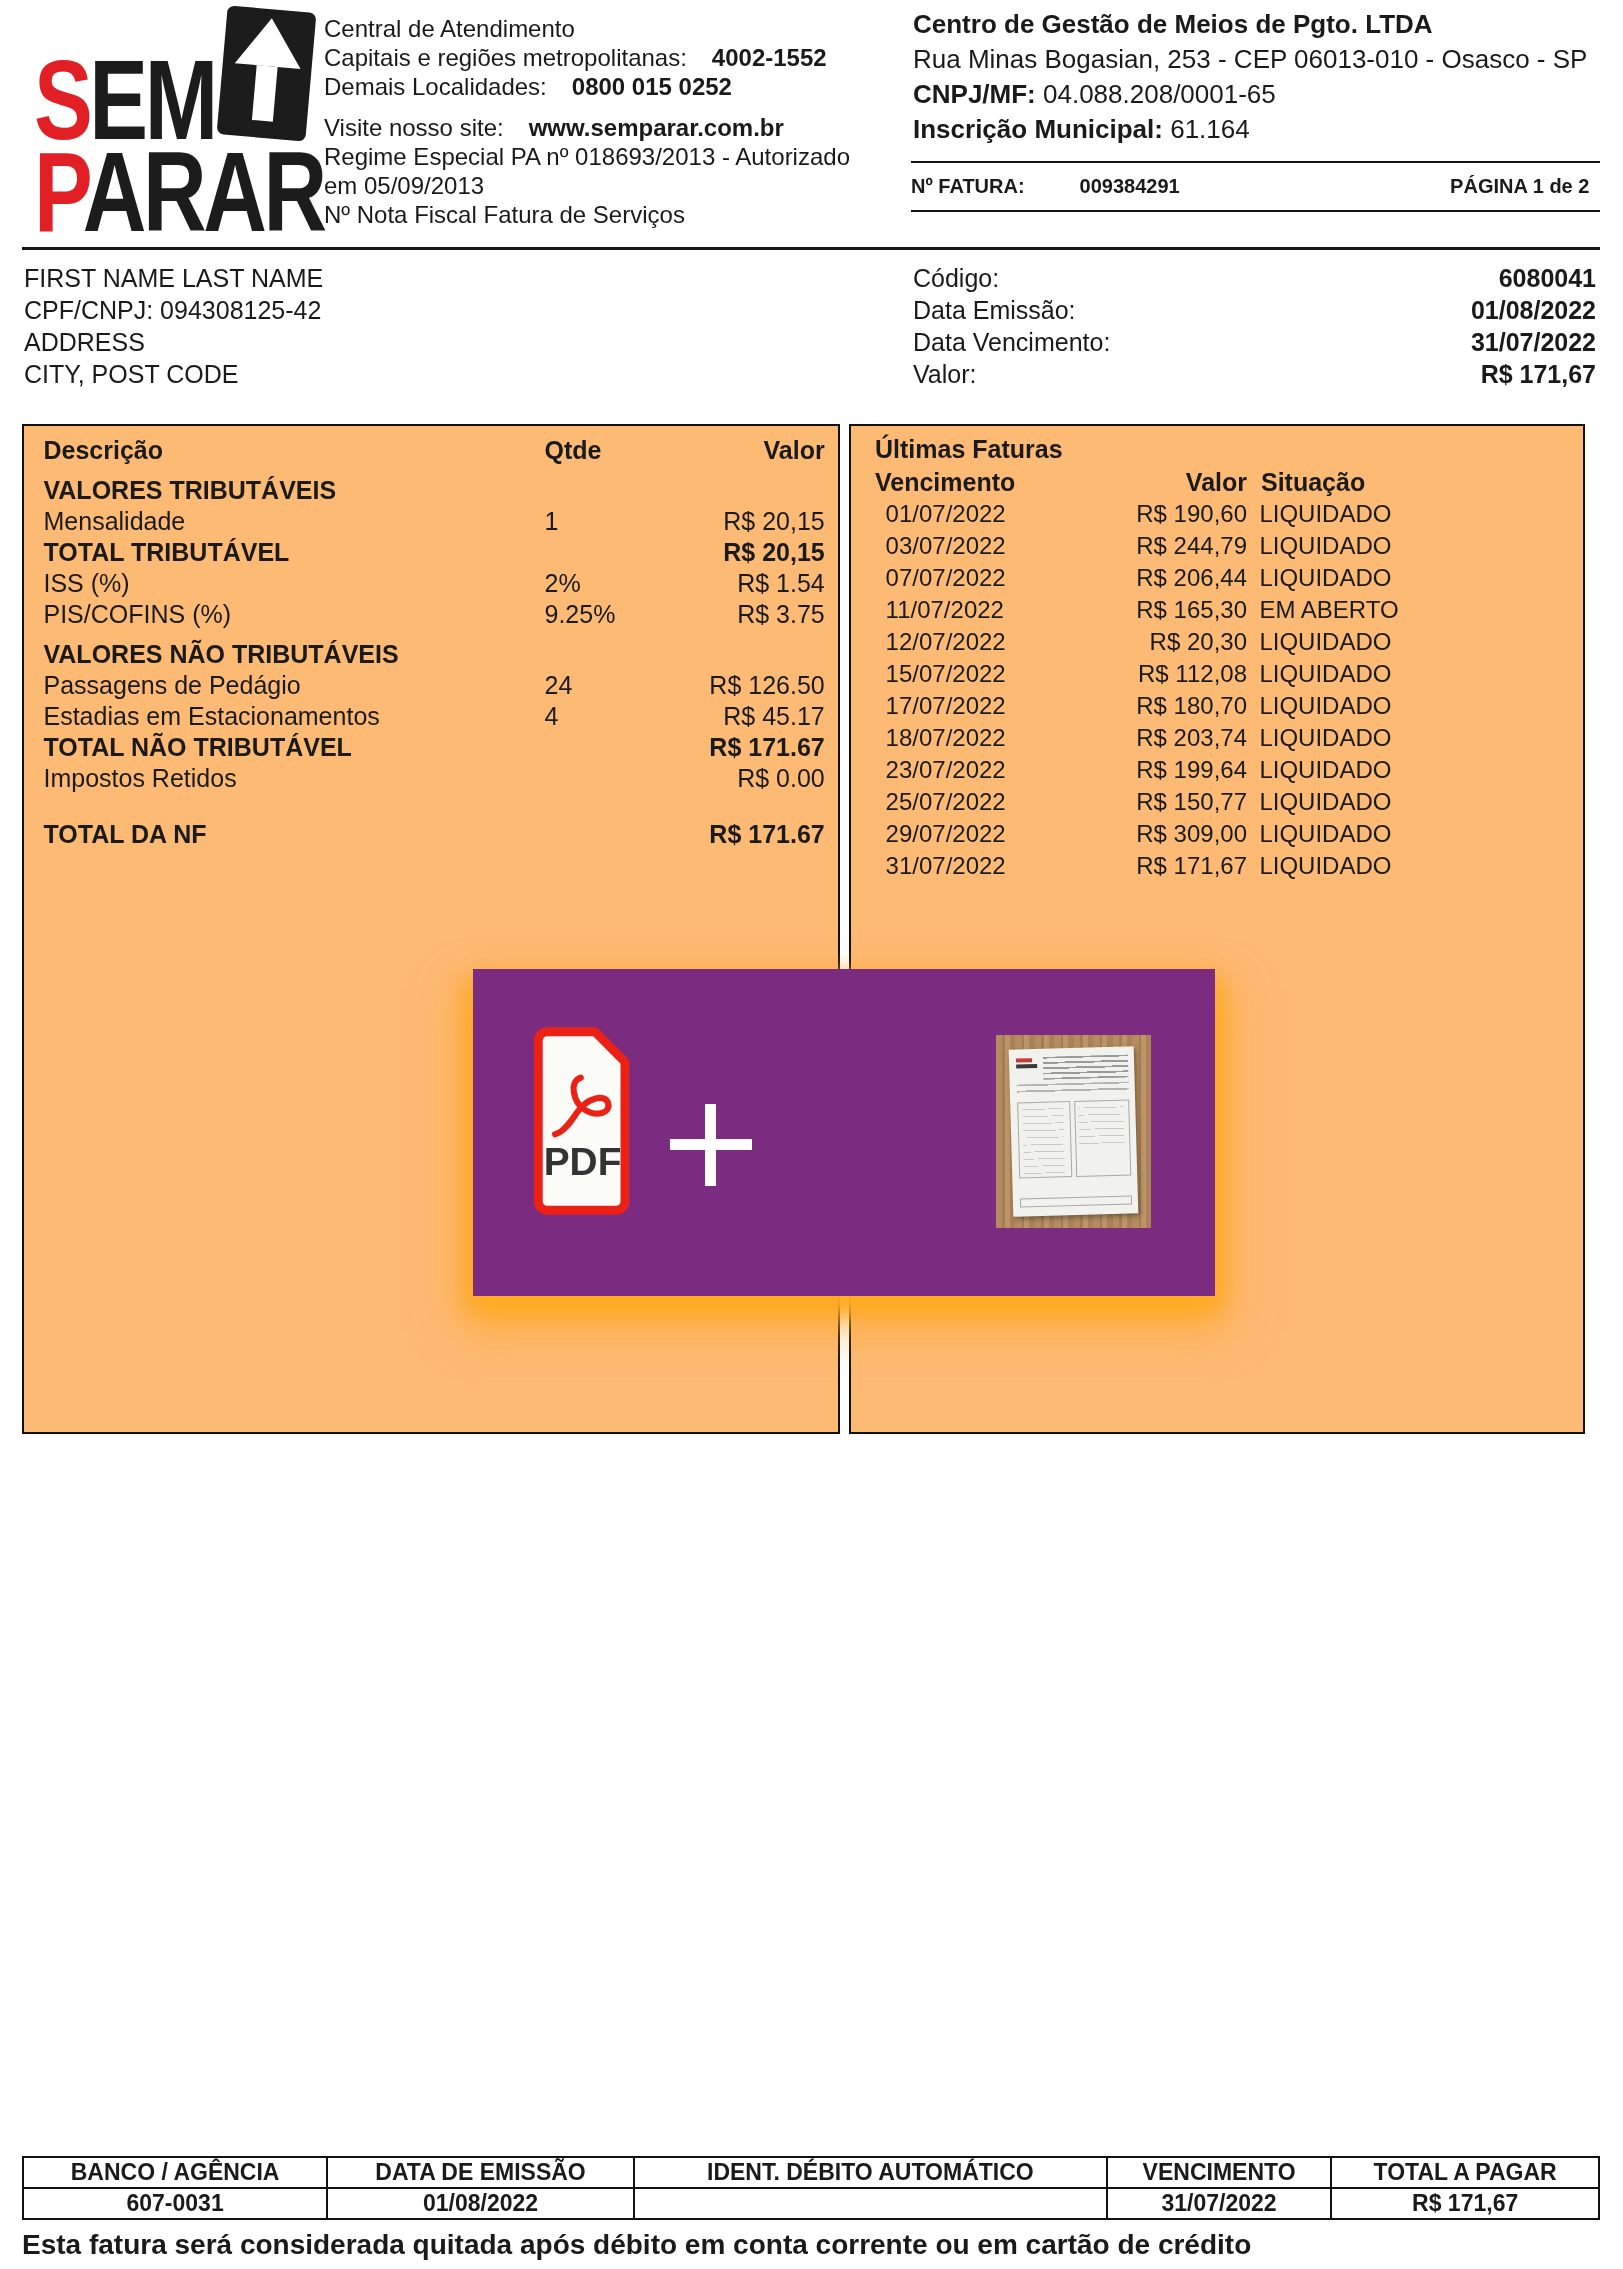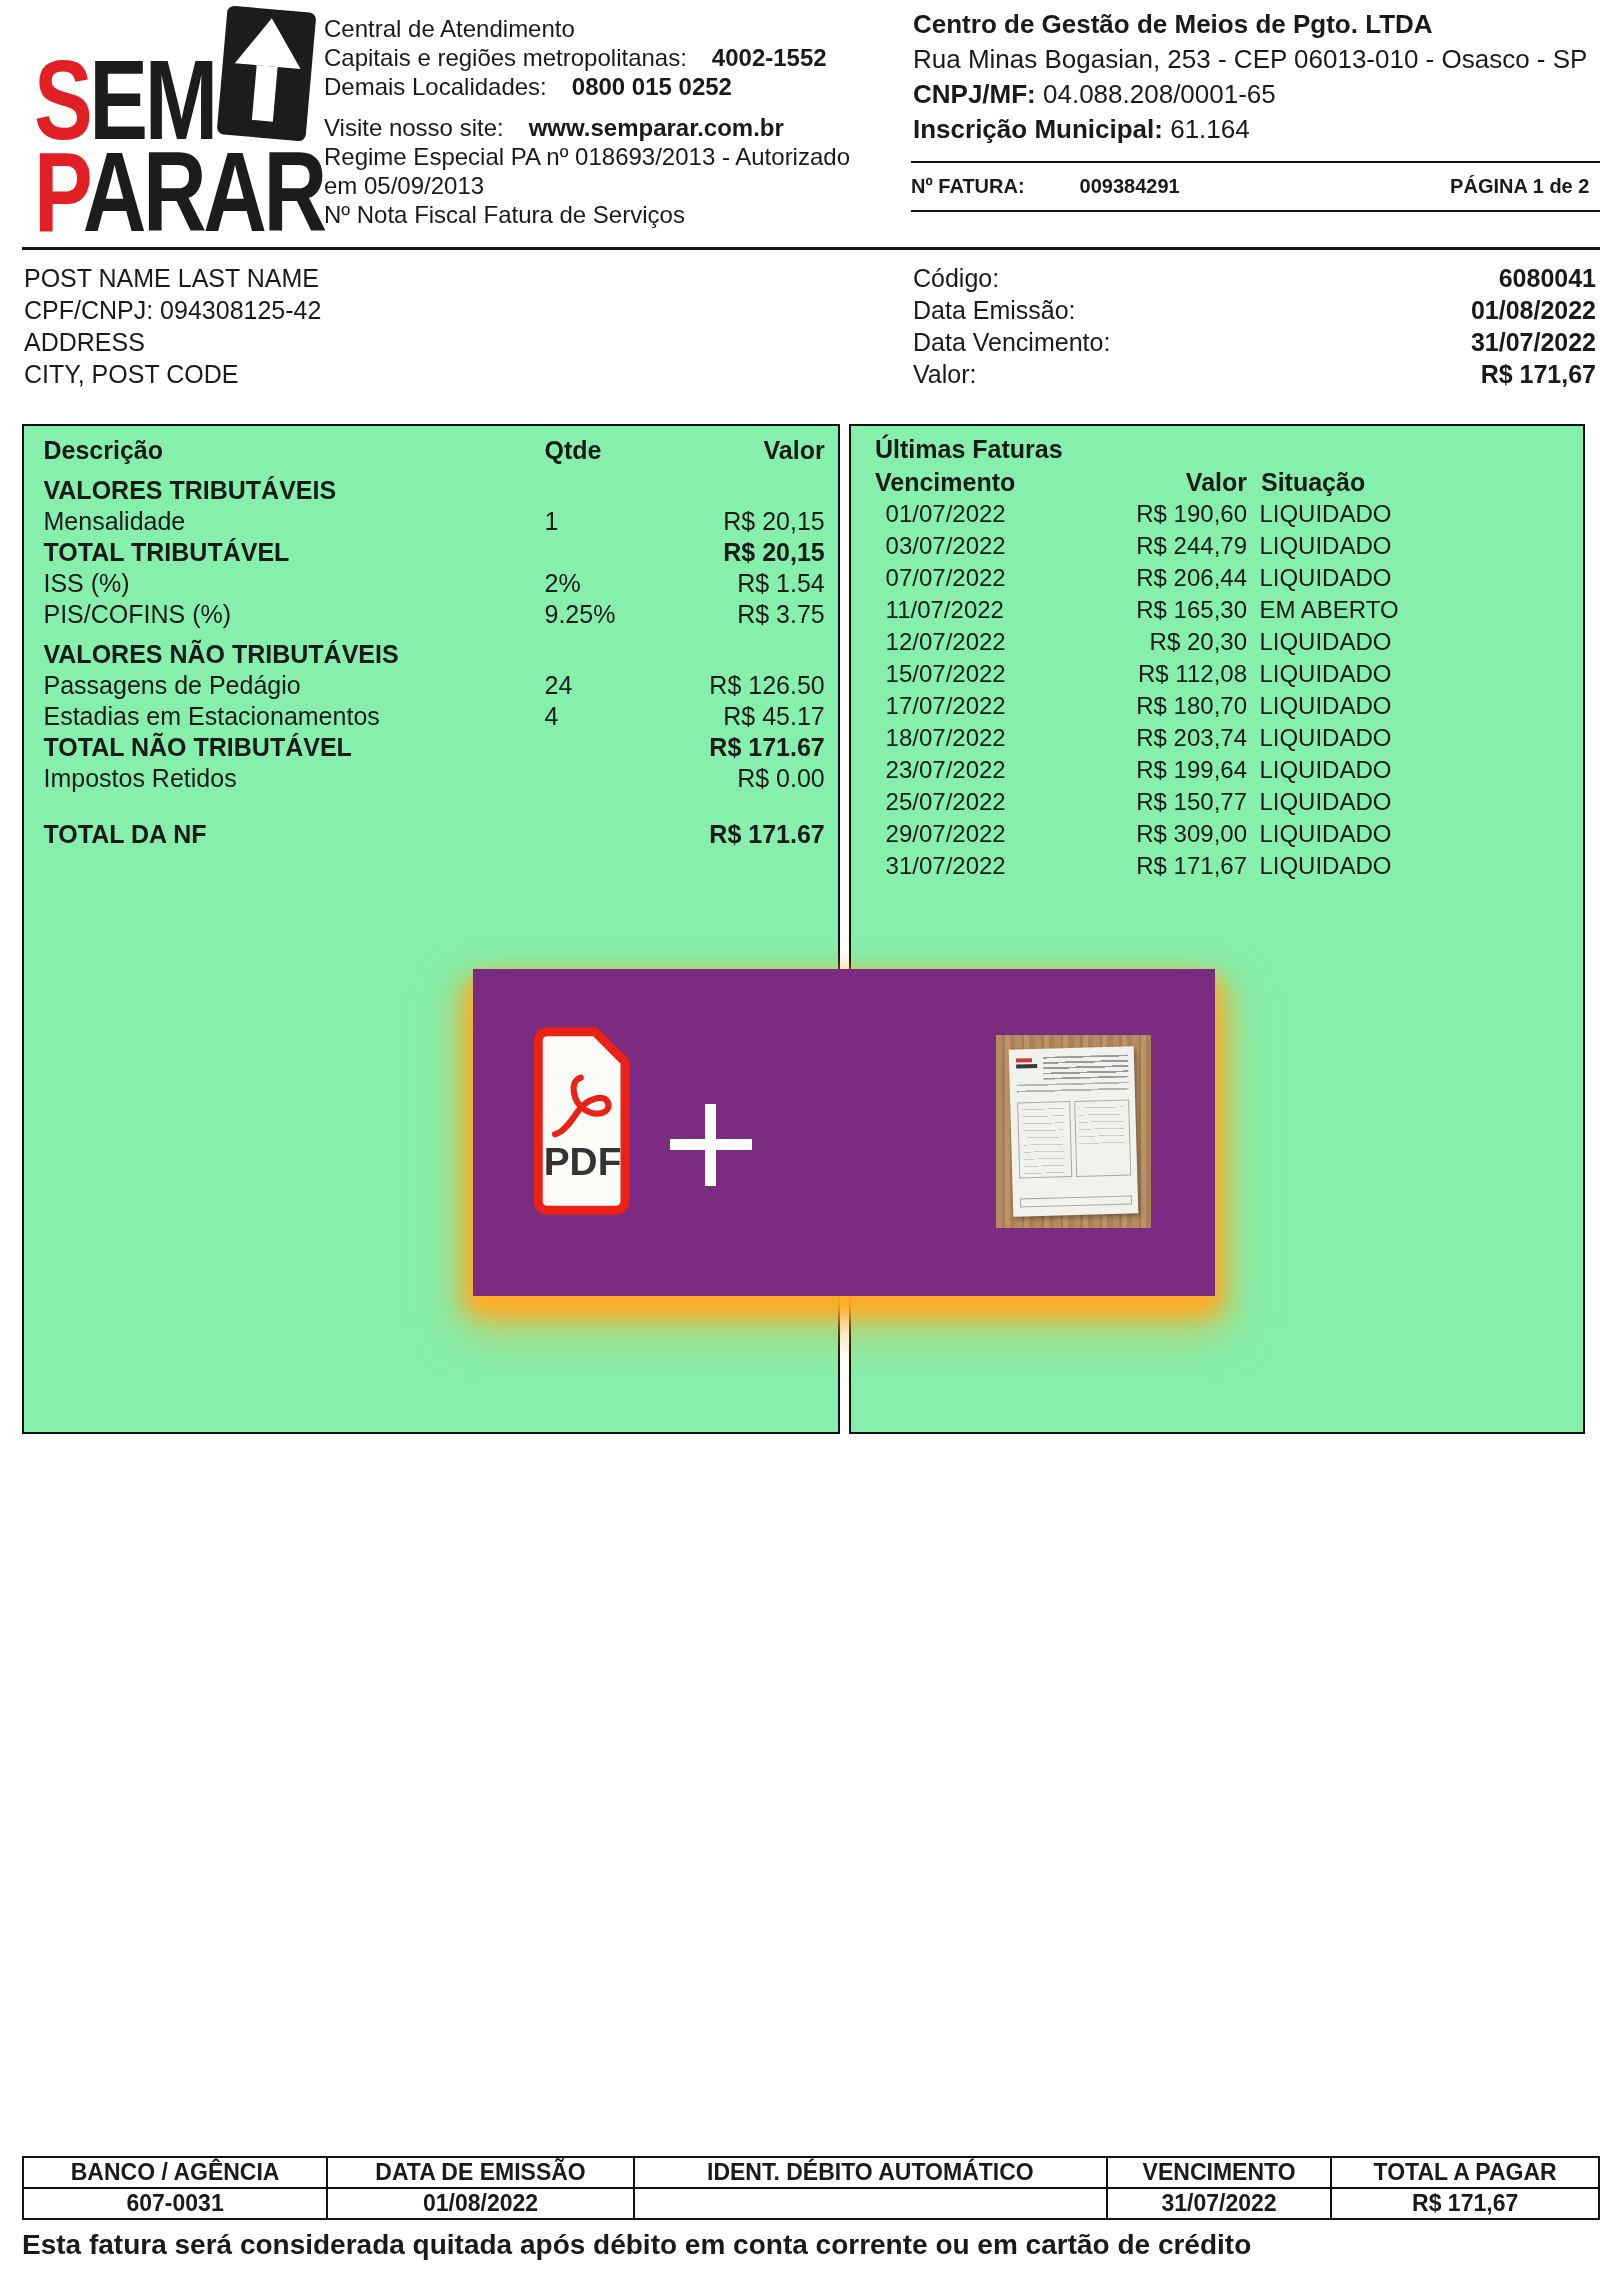--- a/index.html
+++ b/index.html
@@ -39,21 +39,21 @@
 
   .main-rule{position:absolute;left:22px;top:247px;width:1578px;border-top:3.5px solid #161616;}
 
   
   .customer{position:absolute;left:24px;top:262px;width:621px;font-size:25px;line-height:32px;}
   .cust-info{position:absolute;left:913px;top:262px;width:683px;font-size:25px;line-height:32px;}
   .ci-row{display:flex;}
   .ci-row .v{margin-left:auto;font-weight:bold;}
 
   
-  .box{position:absolute;top:424px;border:2.7px solid #111;background:#86efac;}
+  .box{position:absolute;top:424px;border:2.7px solid #111;background:#fdba74;}
   .box-items{left:22px;width:818px;height:1010px;padding:8.9px 13.3px 0 19.5px;}
   .box-fat{left:849px;width:736px;height:1010px;padding:7px 0 0 24px;}
 
   .ithead{display:grid;grid-template-columns:501px 151px 1fr;font-weight:bold;
     font-size:25px;line-height:31px;}
   .ithead .h-val{text-align:right;}
   .irow{display:grid;grid-template-columns:501px 151px 1fr;font-size:25px;line-height:31px;}
   .irow .c-val{text-align:right;}
   .irow.section{margin-top:8.9px;}
   .irow.section .c-desc{font-weight:bold;}
@@ -148,21 +148,21 @@
 
   <div class="fatura-box">
     <span>Nº FATURA:</span>
     <span class="num">009384291</span>
     <span class="pg">PÁGINA 1 de 2</span>
   </div>
 
   <div class="main-rule"></div>
 
   <div class="customer">
-    <div>POST NAME LAST NAME</div>
+    <div>FIRST NAME LAST NAME</div>
     <div>CPF/CNPJ: 094308125-42</div>
     <div>ADDRESS</div>
     <div>CITY, POST CODE</div>
   </div>
   <div class="cust-info">
       <div class="ci-row">
       <span>Código:</span>
       <span class="v">6080041</span>
     </div>
       <div class="ci-row">

